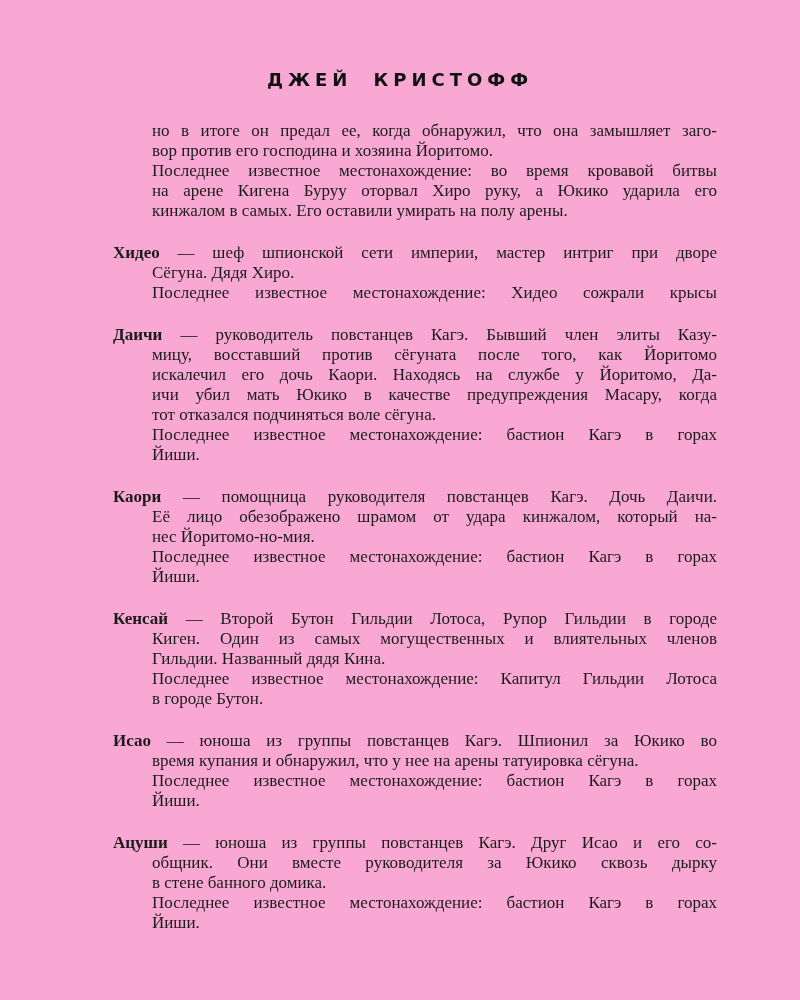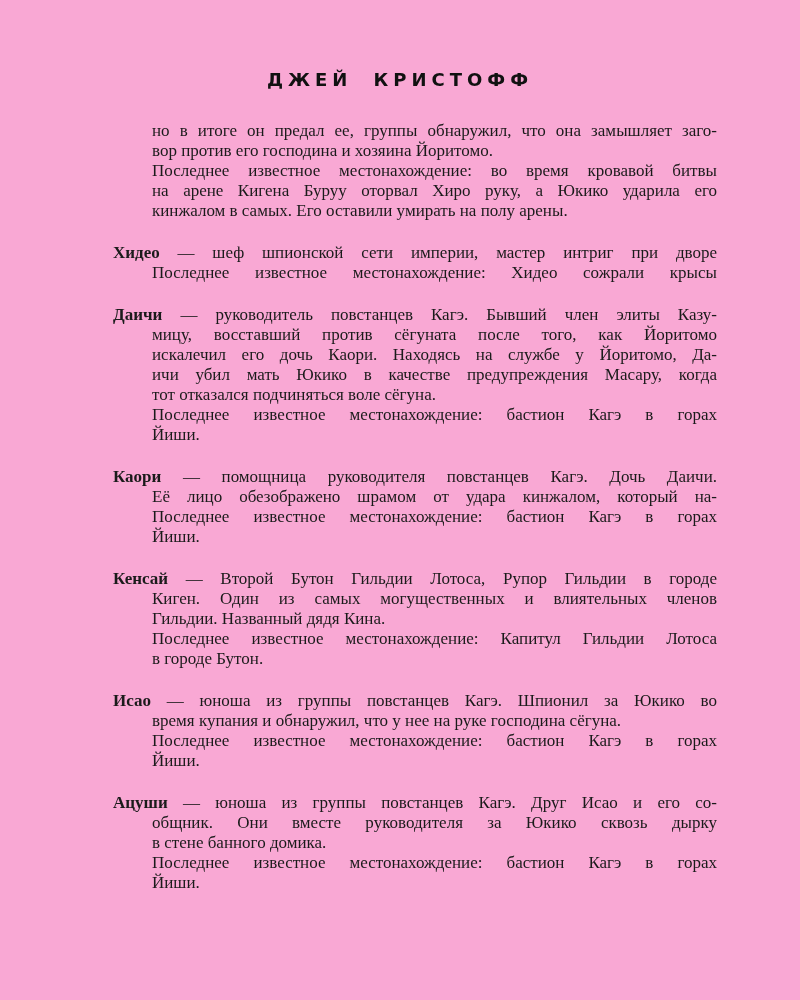--- a/index.html
+++ b/index.html
@@ -49,55 +49,57 @@
   .line.end { text-align-last: left; }
   .ename { font-weight: bold; }
 </style>
 </head>
 <body>
 
 <div class="page">
   <div class="running-head">ДЖЕЙ КРИСТОФФ</div>
   <div class="glossary">
       <div class="entry">
-        <div class="line">но в итоге он предал ее, группы обнаружил, что она замышляет заго-</div>
+        <div class="line">но в итоге он предал ее, когда обнаружил, что она замышляет заго-</div>
         <div class="line end">вор против его господина и хозяина Йоритомо.</div>
         <div class="line">Последнее известное местонахождение: во время кровавой битвы</div>
         <div class="line">на арене Кигена Буруу оторвал Хиро руку, а Юкико ударила его</div>
         <div class="line end">кинжалом в самых. Его оставили умирать на полу арены.</div>
       </div>
       <div class="entry">
         <div class="line hang"><span class="ename">Хидео</span> — шеф шпионской сети империи, мастер интриг при дворе</div>
+        <div class="line end">Сёгуна. Дядя Хиро.</div>
         <div class="line">Последнее известное местонахождение: Хидео сожрали крысы</div>
       </div>
       <div class="entry">
         <div class="line hang"><span class="ename">Даичи</span> — руководитель повстанцев Кагэ. Бывший член элиты Казу-</div>
         <div class="line">мицу, восставший против сёгуната после того, как Йоритомо</div>
         <div class="line">искалечил его дочь Каори. Находясь на службе у Йоритомо, Да-</div>
         <div class="line">ичи убил мать Юкико в качестве предупреждения Масару, когда</div>
         <div class="line end">тот отказался подчиняться воле сёгуна.</div>
         <div class="line">Последнее известное местонахождение: бастион Кагэ в горах</div>
         <div class="line end">Йиши.</div>
       </div>
       <div class="entry">
         <div class="line hang"><span class="ename">Каори</span> — помощница руководителя повстанцев Кагэ. Дочь Даичи.</div>
         <div class="line">Её лицо обезображено шрамом от удара кинжалом, который на-</div>
+        <div class="line end">нес Йоритомо-но-мия.</div>
         <div class="line">Последнее известное местонахождение: бастион Кагэ в горах</div>
         <div class="line end">Йиши.</div>
       </div>
       <div class="entry">
         <div class="line hang"><span class="ename">Кенсай</span> — Второй Бутон Гильдии Лотоса, Рупор Гильдии в городе</div>
         <div class="line">Киген. Один из самых могущественных и влиятельных членов</div>
         <div class="line end">Гильдии. Названный дядя Кина.</div>
         <div class="line">Последнее известное местонахождение: Капитул Гильдии Лотоса</div>
         <div class="line end">в городе Бутон.</div>
       </div>
       <div class="entry">
         <div class="line hang"><span class="ename">Исао</span> — юноша из группы повстанцев Кагэ. Шпионил за Юкико во</div>
-        <div class="line end">время купания и обнаружил, что у нее на руке господина сёгуна.</div>
+        <div class="line end">время купания и обнаружил, что у нее на арены татуировка сёгуна.</div>
         <div class="line">Последнее известное местонахождение: бастион Кагэ в горах</div>
         <div class="line end">Йиши.</div>
       </div>
       <div class="entry">
         <div class="line hang"><span class="ename">Ацуши</span> — юноша из группы повстанцев Кагэ. Друг Исао и его со-</div>
         <div class="line">общник. Они вместе руководителя за Юкико сквозь дырку</div>
         <div class="line end">в стене банного домика.</div>
         <div class="line">Последнее известное местонахождение: бастион Кагэ в горах</div>
         <div class="line end">Йиши.</div>
       </div>

